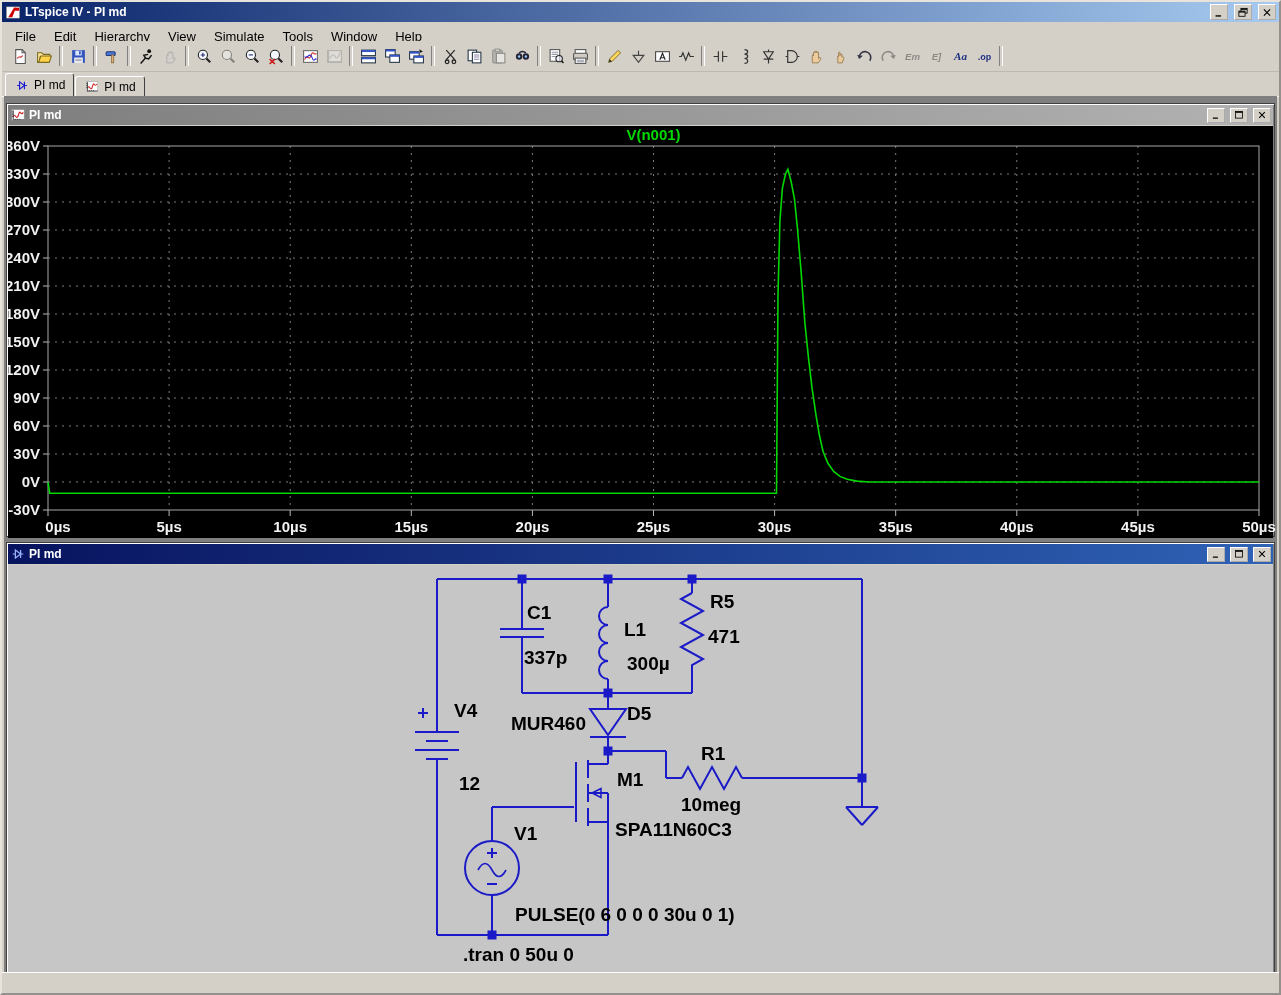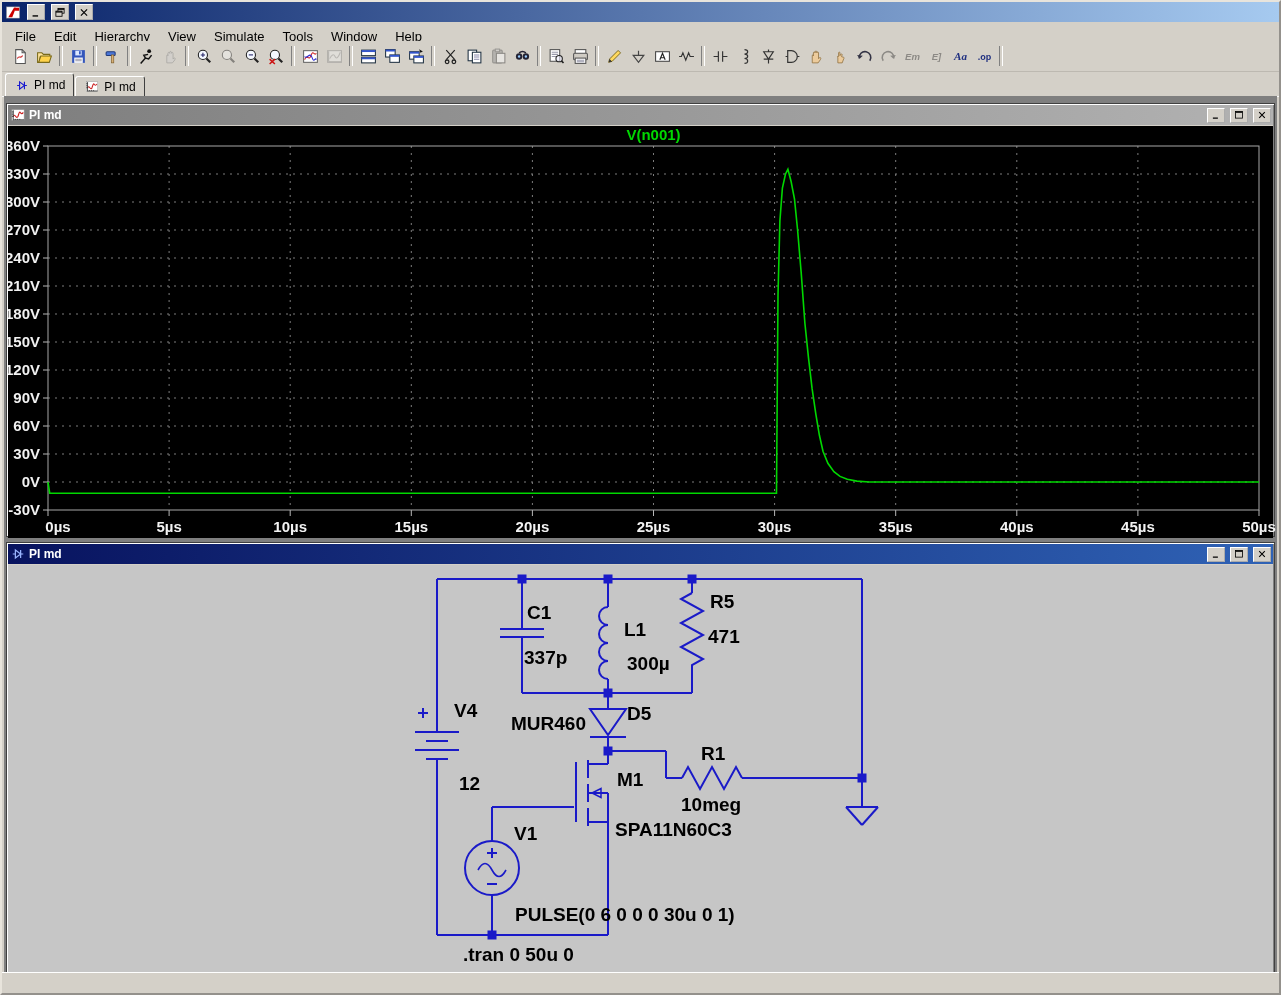--- a/index.html
+++ b/index.html
@@ -55,20 +55,21 @@
 <div class="app">
 
   <div class="titlebar">
     <span style="display: inline-flex;">
         <svg width="16" height="15" viewBox="0 0 16 16">
           <rect x="1" y="2" width="14" height="12" fill="#fff" stroke="#888" stroke-width=".5"></rect>
           <path d="M3 13L9 3h2.2L7.2 13z" fill="#c00"></path>
           <path d="M9 3h5.5v3h-4.2z" fill="#c00"></path>
         </svg>
       </span>
+    <span class="t-title">LTspice IV - PI md</span>
     <span class="winbtn">
         <span style="display: inline-flex;">
           <svg width="12" height="11" viewBox="0 0 16 16">
             <path d="M3 13h8" stroke="#000" stroke-width="2"></path>
           </svg>
         </span>
       </span>
     <span class="winbtn">
         <span style="display: inline-flex;">
           <svg width="12" height="11" viewBox="0 0 16 16">

